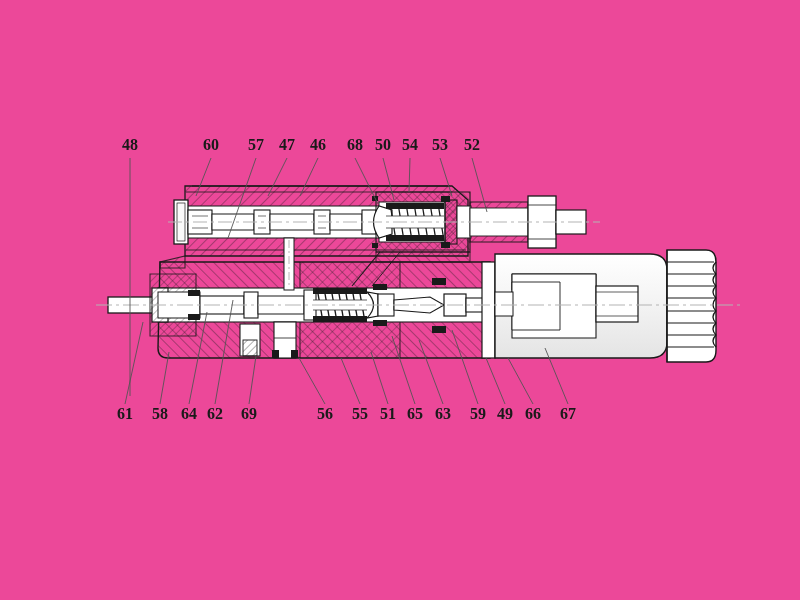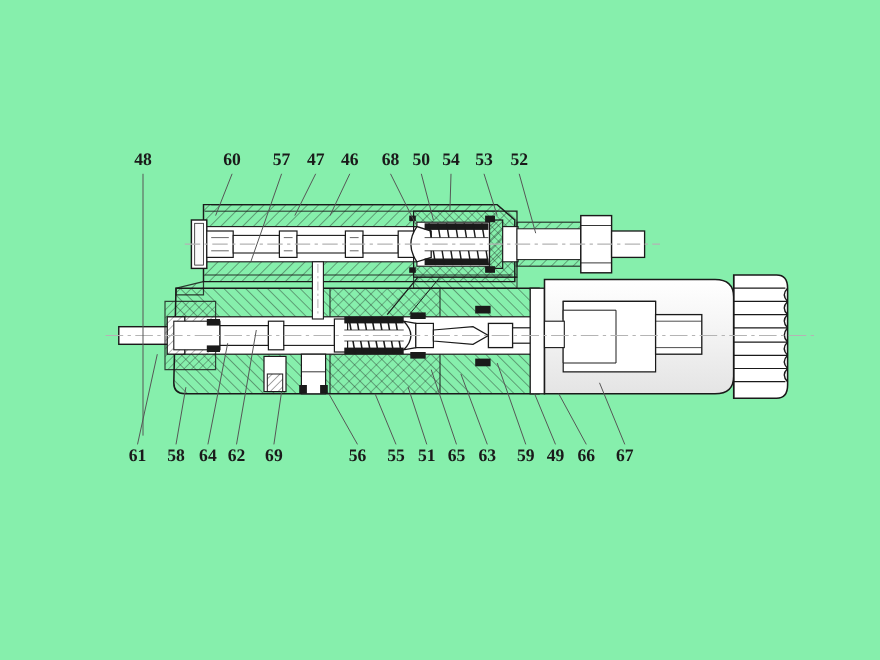--- a/index.html
+++ b/index.html
@@ -11,21 +11,21 @@
   body {
     width: 800px;
     height: 600px;
     overflow: hidden;
     font-family: "Liberation Serif", serif;
   }
   #stage {
     position: relative;
     width: 800px;
     height: 600px;
-    background: #86efac;
+    background: #ec4899;
     text-align: center;
   }
   #drawing {
     position: absolute;
     left: 0;
     top: 0;
     width: 800px;
     height: 600px;
   }
   .callout-text {

